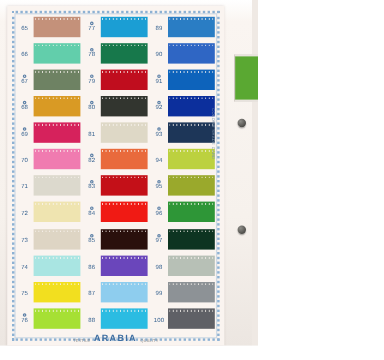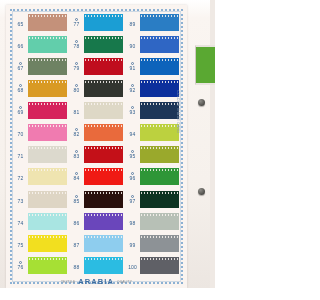--- a/index.html
+++ b/index.html
@@ -145,21 +145,21 @@
     mask-image: linear-gradient(180deg, #000 0, #000 1.6px, transparent 1.6px, transparent calc(100% - 1.6px), #000 calc(100% - 1.6px), #000 100%);
   }
 
   
   #brand {
     position: absolute;
     left: 0;
     bottom: 2px;
     width: 181px;
     display: flex;
-    align-items: center;
+    align-items: flex-end;
     justify-content: center;
     gap: 3px;
   }
   #brand-pre, #brand-post {
     font-size: 3.2px;
     color: #8a8a8a;
     letter-spacing: .2px;
   }
   #brand-name {
     font-size: 7.5px;

